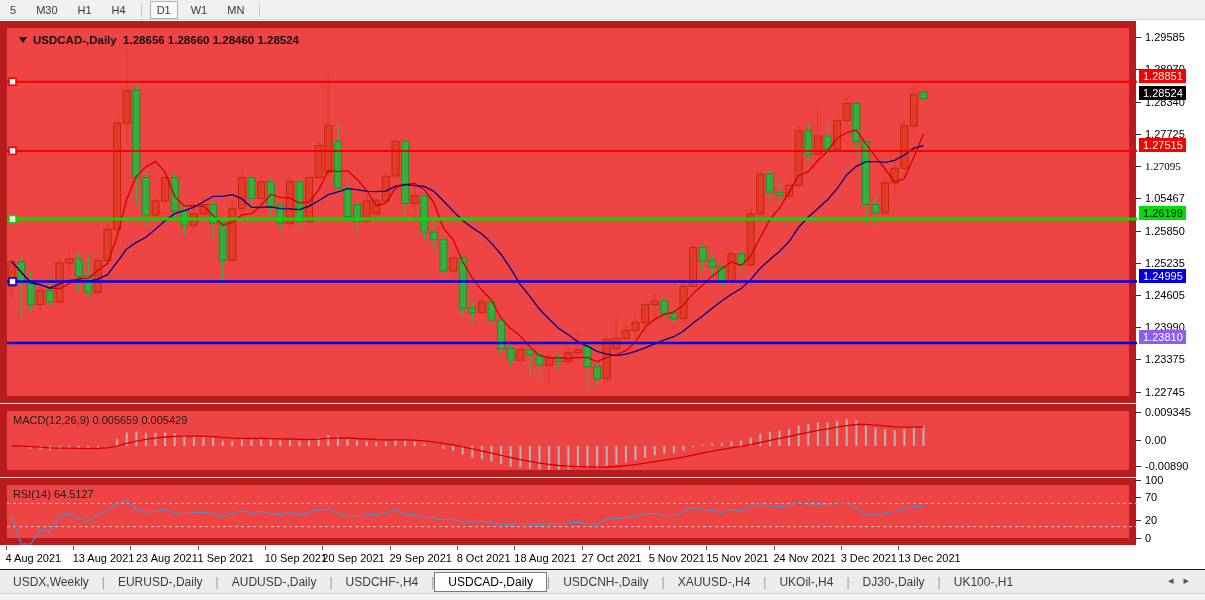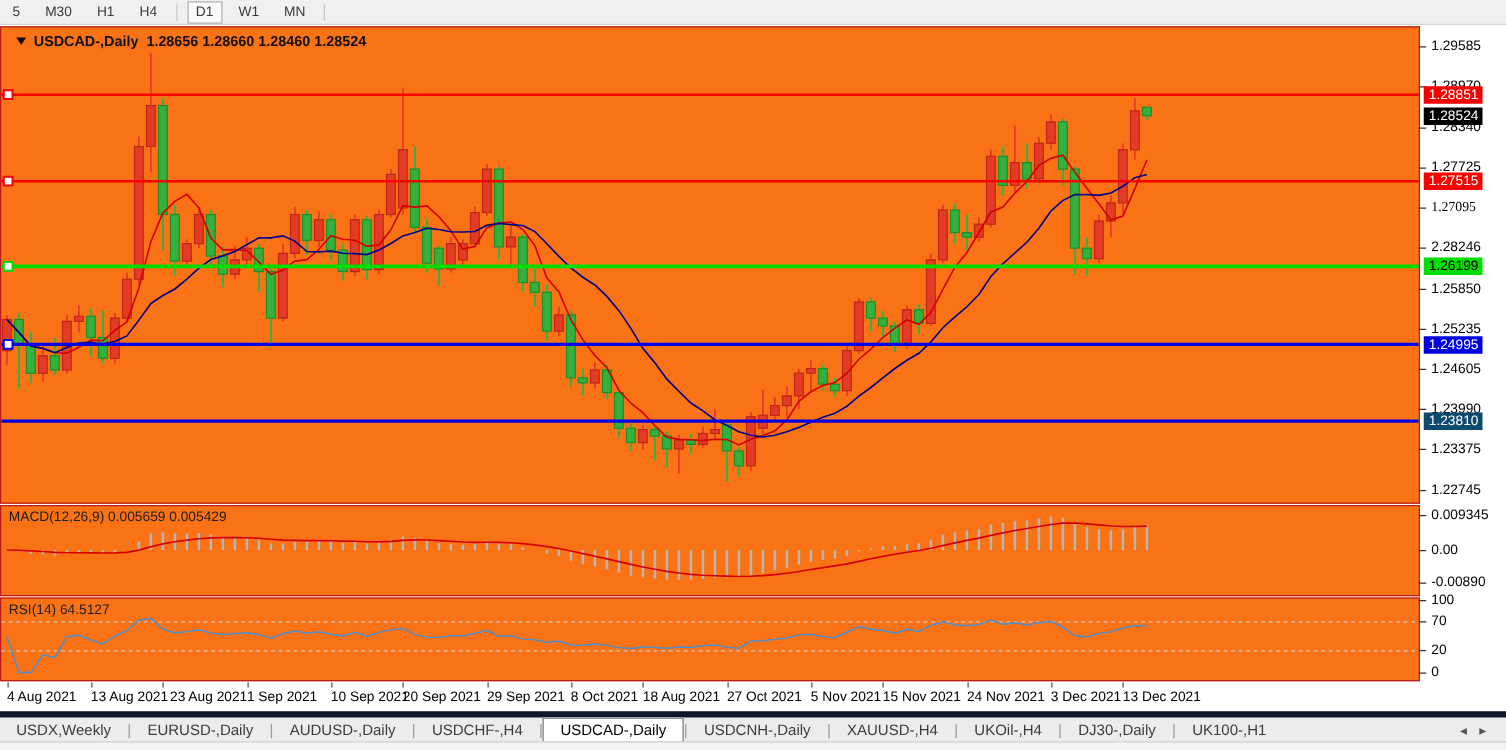--- a/index.html
+++ b/index.html
@@ -8,21 +8,21 @@
 
   
   .toolbar { position: absolute; left: 0; top: 0; width: 1205px; height: 20px;
              background: #f0f0f0; border-bottom: 1px solid #d6d6d6;
              display: flex; align-items: center; font-size: 11px; color: #3a3a3a; }
   .tf-btn { padding: 2px 6px; margin: 0 3px; border: 1px solid transparent; cursor: default; }
   .tf-btn.active { background: #fafafa; border: 1px solid #b0b0b0; }
   .tf-sep { width: 1px; height: 14px; background: #c8c8c8; margin: 0 5px; }
 
   
-  .panel { position: absolute; left: 0; background: #f97316; border: 1px solid #b91c1c; }
+  .panel { position: absolute; left: 0; background: #ef4444; border: 7px solid #b91c1c; }
   #main-panel  { top: 21px;  width: 1136px; height: 382px; }
   #macd-panel  { top: 404px; width: 1136px; height: 73px; text-align: right; }
   #rsi-panel   { top: 478px; width: 1136px; height: 67px; }
   .panel svg { display: block; }
 
   .chart-title { position: absolute; left: 12px; top: 6px; font-size: 11.5px; font-weight: bold;
                  color: #111; white-space: nowrap; z-index: 5; }
   .chart-title .tri { display: inline-block; width: 0; height: 0; border-left: 4px solid transparent;
                  border-right: 4px solid transparent; border-top: 6px solid #111;
                  margin-right: 6px; position: relative; top: -1px; }
@@ -37,21 +37,21 @@
             font-size: 11px; white-space: nowrap; z-index: 4; }
 
   
   #date-axis { position: absolute; left: 1px; top: 546px; width: 1136px; height: 22px;
                background: #fff; font-size: 11px; color: #000; }
   .dtick { position: absolute; top: 0; width: 1px; height: 4px; background: #555; }
   .dlabel { position: absolute; top: 6px; white-space: nowrap; }
 
   
   #tab-strip { position: absolute; left: 0; top: 569px; width: 1205px; height: 24px;
-               background: #ececec; border-top: 5px solid #0f172a;
+               background: #ececec; border-top: 1px solid #0f172a;
                display: flex; align-items: center; font-size: 12px; color: #3c3c3c; }
   .tab { padding: 3px 13px; white-space: nowrap; cursor: default; }
   .tab.active { background: #fff; border: 1px solid #7a7a7a; color: #000; padding: 2px 13px; }
   .tab-sep { color: #9a9a9a; }
   .tab-arrows { position: absolute; right: 6px; top: 4px; font-size: 11px; color: #555; letter-spacing: 10px; }
 
   #bottom-strip { position: absolute; left: 0; top: 593px; width: 1205px; height: 7px;
                   background: #f3f3f3; border-top: 1px solid #cfcfcf; }
 </style>
 </head>
@@ -400,21 +400,21 @@
         <div class="ptick-label" style="top: 10.1498px;">1.29585</div>
         <div class="ptick-dash" style="top: 48.0194px;"></div>
         <div class="ptick-label" style="top: 42.0194px;">1.28970</div>
         <div class="ptick-dash" style="top: 80.6664px;"></div>
         <div class="ptick-label" style="top: 74.6664px;">1.28340</div>
         <div class="ptick-dash" style="top: 112.536px;"></div>
         <div class="ptick-label" style="top: 106.536px;">1.27725</div>
         <div class="ptick-dash" style="top: 145.183px;"></div>
         <div class="ptick-label" style="top: 139.183px; font-family: Liberation Serif, serif;">1.27095</div>
         <div class="ptick-dash" style="top: 177.053px;"></div>
-        <div class="ptick-label" style="top: 171.053px;">2.28246</div>
+        <div class="ptick-label" style="top: 171.053px;">1.05467</div>
         <div class="ptick-dash" style="top: 209.7px;"></div>
         <div class="ptick-label" style="top: 203.7px;">1.25850</div>
         <div class="ptick-dash" style="top: 241.569px;"></div>
         <div class="ptick-label" style="top: 235.569px;">1.25235</div>
         <div class="ptick-dash" style="top: 274.216px;"></div>
         <div class="ptick-label" style="top: 268.216px; text-align: right;">1.24605</div>
         <div class="ptick-dash" style="top: 306.086px;"></div>
         <div class="ptick-label" style="top: 300.086px;">1.23990</div>
         <div class="ptick-dash" style="top: 337.955px;"></div>
         <div class="ptick-label" style="top: 331.955px; text-align: center;">1.23375</div>
@@ -432,21 +432,21 @@
         <div class="ptick-label" style="top: 469.9px;">70</div>
         <div class="ptick-dash" style="top: 499.1px;"></div>
         <div class="ptick-label" style="top: 493.1px;">20</div>
         <div class="ptick-dash" style="top: 516.5px;"></div>
         <div class="ptick-label" style="top: 510.5px;">0</div>
         <div class="pbadge" style="top: 47.6861px; background: rgb(246, 0, 0); color: rgb(255, 255, 255);">1.28851</div>
         <div class="pbadge" style="top: 64.6314px; background: rgb(0, 0, 0); color: rgb(255, 255, 255);">1.28524</div>
         <div class="pbadge" style="top: 116.918px; background: rgb(246, 0, 0); color: rgb(255, 255, 255);">1.27515</div>
         <div class="pbadge" style="top: 185.114px; background: rgb(0, 221, 0); color: rgb(0, 0, 0);">1.26199</div>
         <div class="pbadge" style="top: 247.506px; background: rgb(0, 0, 230); color: rgb(255, 255, 255);">1.24995</div>
-        <div class="pbadge" style="top: 308.913px; background: #0c4a6e; color: rgb(255, 255, 255); text-align: right;">1.23810</div>
+        <div class="pbadge" style="top: 308.913px; background: #8b5cf6; color: rgb(255, 255, 255); text-align: right;">1.23810</div>
       </div>
     <div id="date-axis">
         <div class="dtick" style="left: 4.5px;"></div>
         <div class="dlabel" style="left: 4.5px;">4 Aug 2021</div>
         <div class="dtick" style="left: 71.7px;"></div>
         <div class="dlabel" style="left: 71.7px; text-align: center;">13 Aug 2021</div>
         <div class="dtick" style="left: 129.3px;"></div>
         <div class="dlabel" style="left: 135px;">23 Aug 2021</div>
         <div class="dtick" style="left: 196.5px;"></div>
         <div class="dlabel" style="left: 196.5px;">1 Sep 2021</div>

